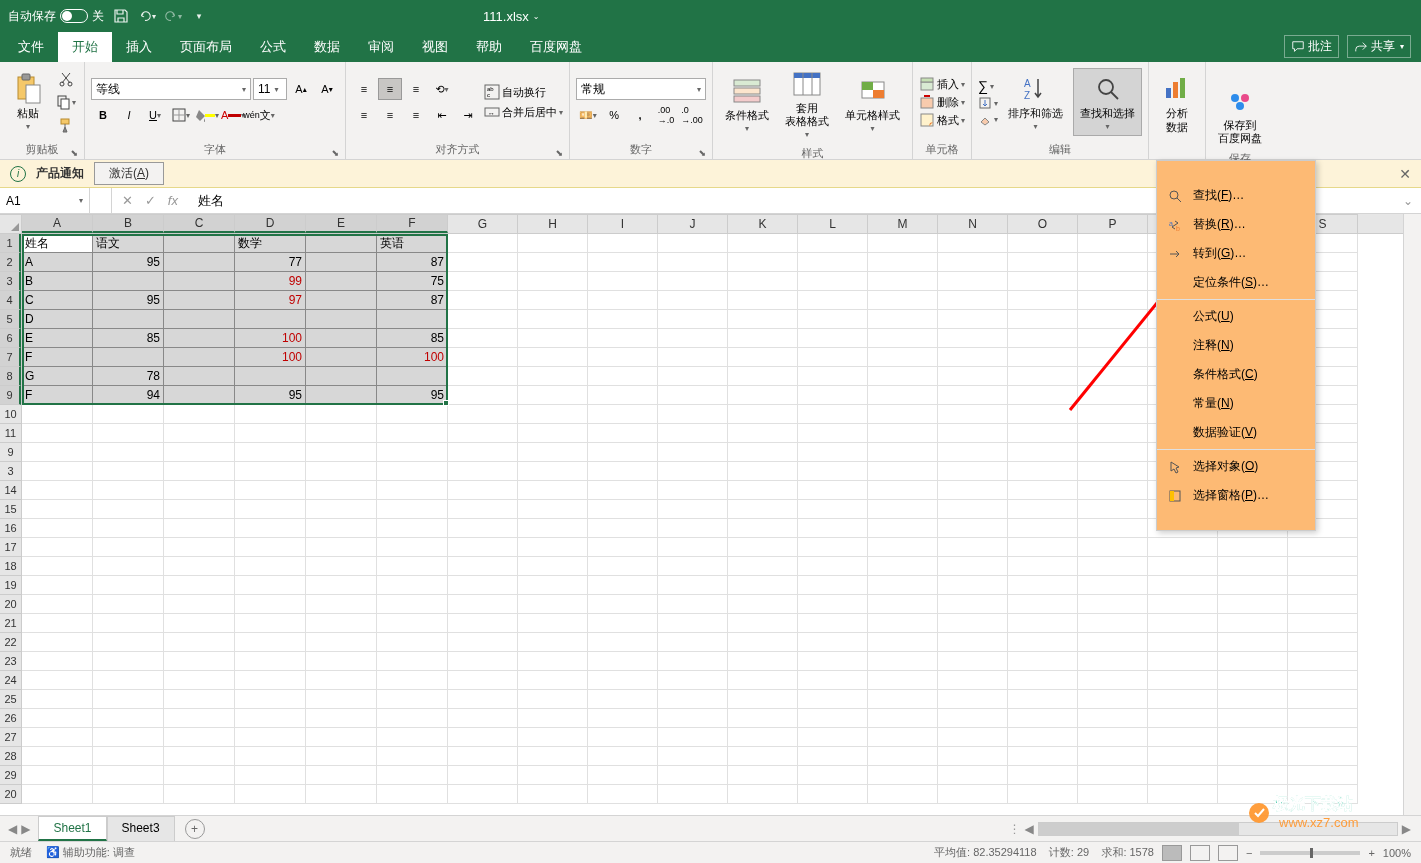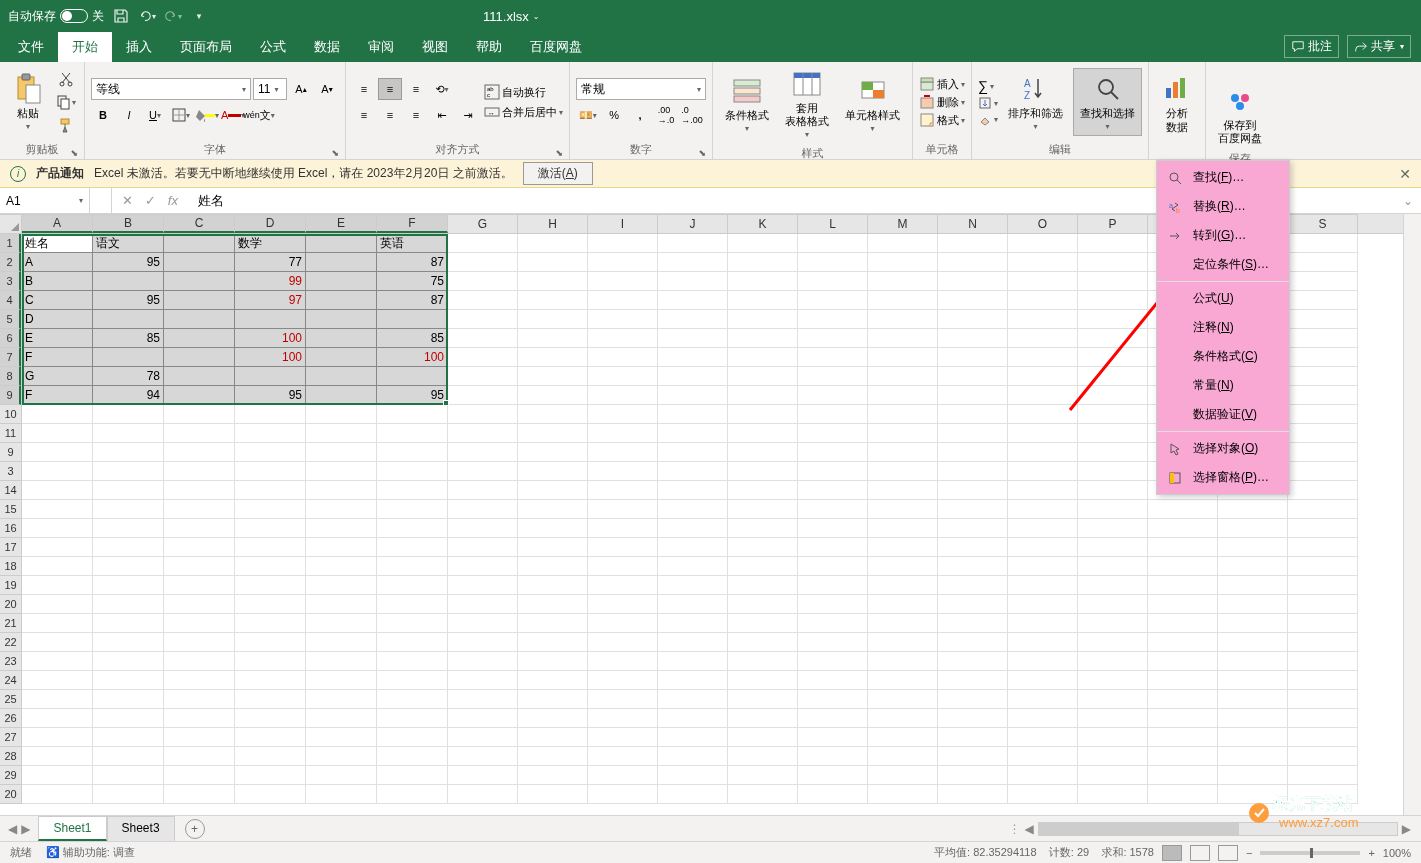--- a/index.html
+++ b/index.html
@@ -69,21 +69,21 @@
 .cell-row { display: flex; height: 19px; }
 .cell { border-right: 1px solid #e0e0e0; border-bottom: 1px solid #e0e0e0; font-size: 12px; padding: 1px 3px; display:flex; align-items:center;}
 .cell.b { border-right: 1px solid #888; border-bottom: 1px solid #888; }
 .cell.sel { background: #d7d7d7; }
 .cell.r { justify-content: flex-end; }
 .red { color: #c00000; }
 .selection-border { position:absolute; border:2px solid #217346; pointer-events:none; left:0; top:0; width:427px; height:172px;}
 .fill-handle { position:absolute; width:6px; height:6px; background:#217346; border:1px solid #fff; right:-3px; bottom:-3px;}
 
 
-.dropdown { position: absolute; top: 0; left: 0; width: 134px; background: #f9a8d4; border: 1px solid #ccc; box-shadow: 2px 2px 6px rgba(0,0,0,0.2); z-index: 100; padding:2px 0;}
+.dropdown { position: absolute; top: 0; left: 0; width: 160px; background: #fdba74; border: 1px solid #ccc; box-shadow: 2px 2px 6px rgba(0,0,0,0.2); z-index: 100; padding:20px 0;}
 .dd-item { display: flex; align-items: center; gap: 10px; padding: 6px 10px; font-size: 12px; cursor: pointer; }
 .dd-sep { border-top: 1px solid #e0e0e0; margin: 2px 0; }
 .dd-icon { width: 16px; height: 16px; display: flex; align-items: center; justify-content: center; color: #555; }
 .underline { text-decoration: underline; }
 
 
 .arrow { position: absolute; z-index: 50; pointer-events:none;}
 
 
 .sheet-tabs { height: 26px; background: #f3f2f1; display: flex; align-items: center; border-top: 1px solid #d4d4d4; }
@@ -483,21 +483,20 @@
 百度网盘</span>
         </div>
     </div>
     <div class="group-label"><span>保存</span></div>
   </div>
 </div>
 
 <div class="notice-bar">
   <div class="notice-icon">i</div>
   <b>产品通知</b>
-  <span>Excel 未激活。若要无中断地继续使用 Excel，请在 2023年2月20日 之前激活。</span>
   <div class="activate-btn"><span>激活(<span class="underline">A</span>)</span></div>
   <div class="notice-close">✕</div>
 </div>
 
 <div class="formula-bar">
   <div class="name-box">
       <span>A1</span>
       <span class="chev">▾</span>
     </div>
   <div style="width:22px;border-right:1px solid #d4d4d4;height:100%;"></div>

